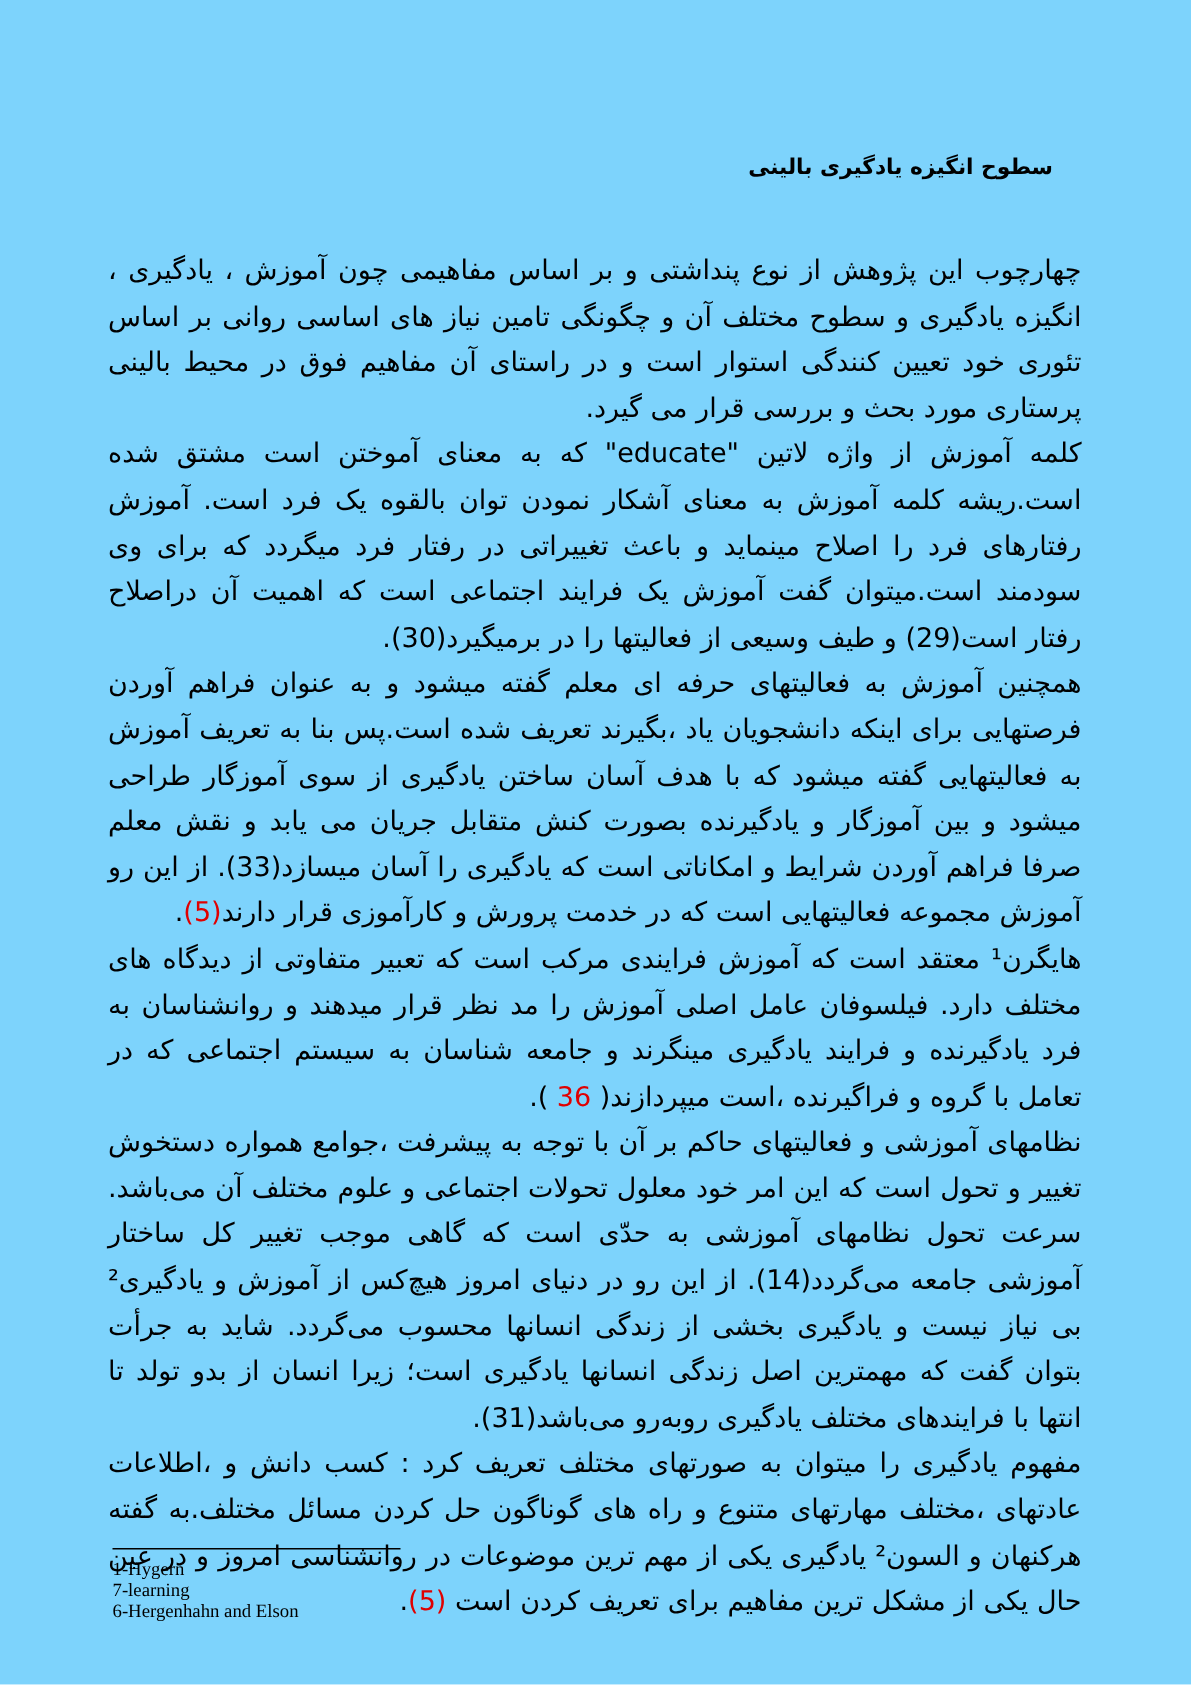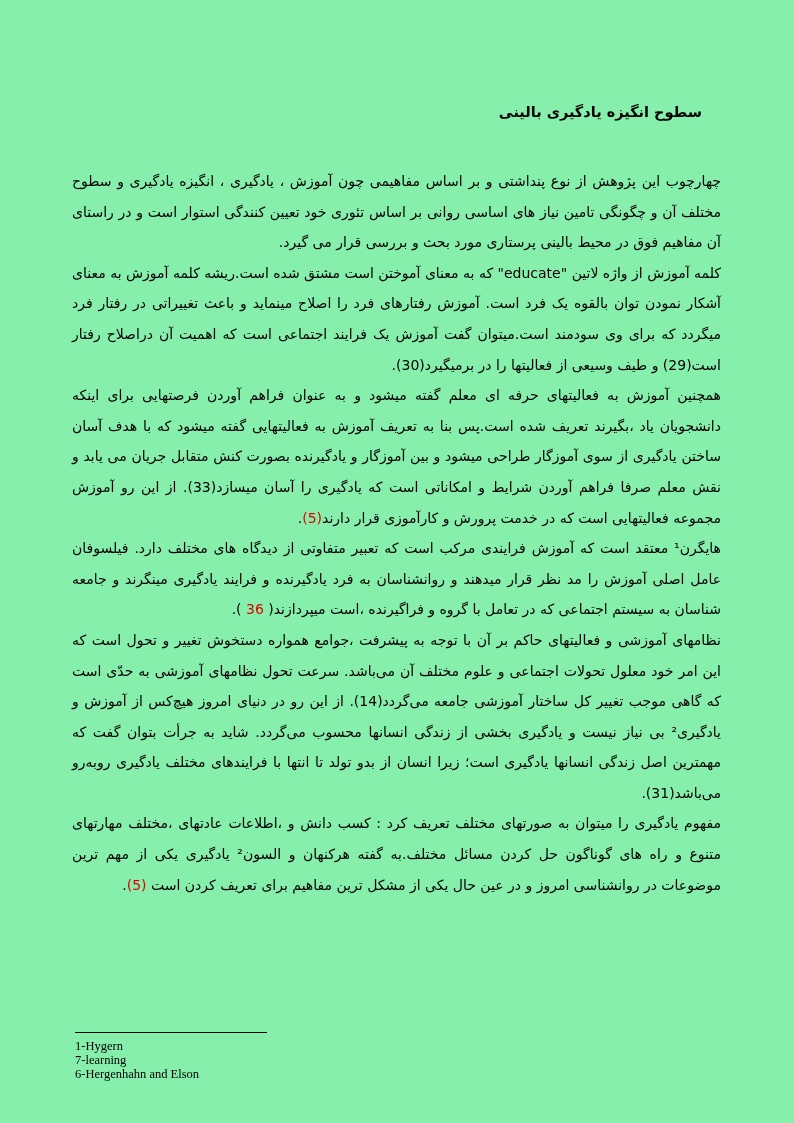--- a/index.html
+++ b/index.html
@@ -1,19 +1,19 @@
 <!DOCTYPE html>
 <html lang="fa"><head>
 <meta charset="utf-8">
 <style>
   * { margin: 0; padding: 0; box-sizing: border-box; }
   html, body { width: 794px; height: 1123px; background: #ffffff; overflow: hidden; }
   body { position: relative; color: #000000; }
 
-  .page { position: absolute; inset: 0; background: #86efac; }
+  .page { position: absolute; inset: 0; background: #7dd3fc; }
 
   .title {
     position: absolute;
     top: 104px;
     right: 92px;
     direction: rtl;
     font-family: "DejaVu Sans", sans-serif;
     font-weight: bold;
     font-size: 14.5px;
     color: #000000;
@@ -21,21 +21,21 @@
   }
 
   .content {
     position: absolute;
     top: 166px;
     right: 73px;
     width: 649px;
     direction: rtl;
     text-align: justify;
     font-family: "DejaVu Sans", sans-serif;
-    font-size: 14px;
+    font-size: 18px;
     line-height: 30.6px;
     color: #000000;
   }
   .content p { margin: 0; }
   .red { color: #e00000; }
 
   .footnotes {
     position: absolute;
     top: 1032px;
     left: 75px;

